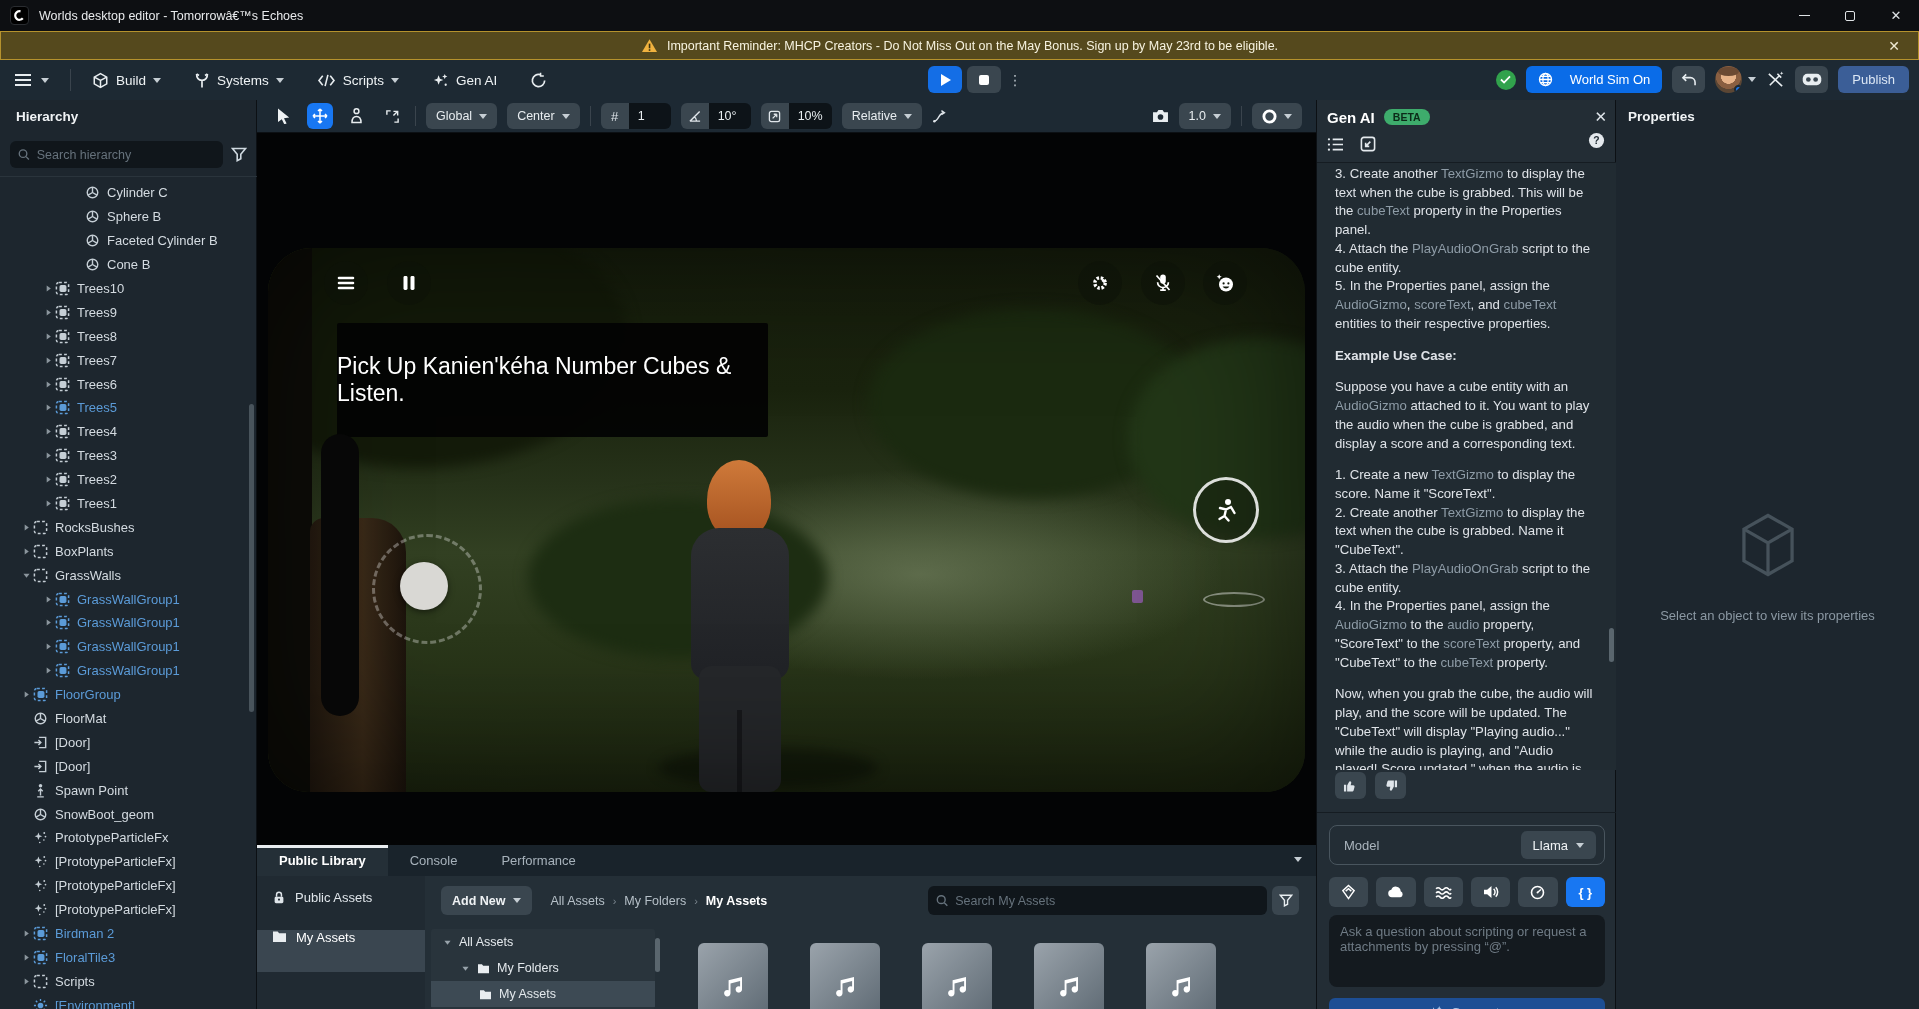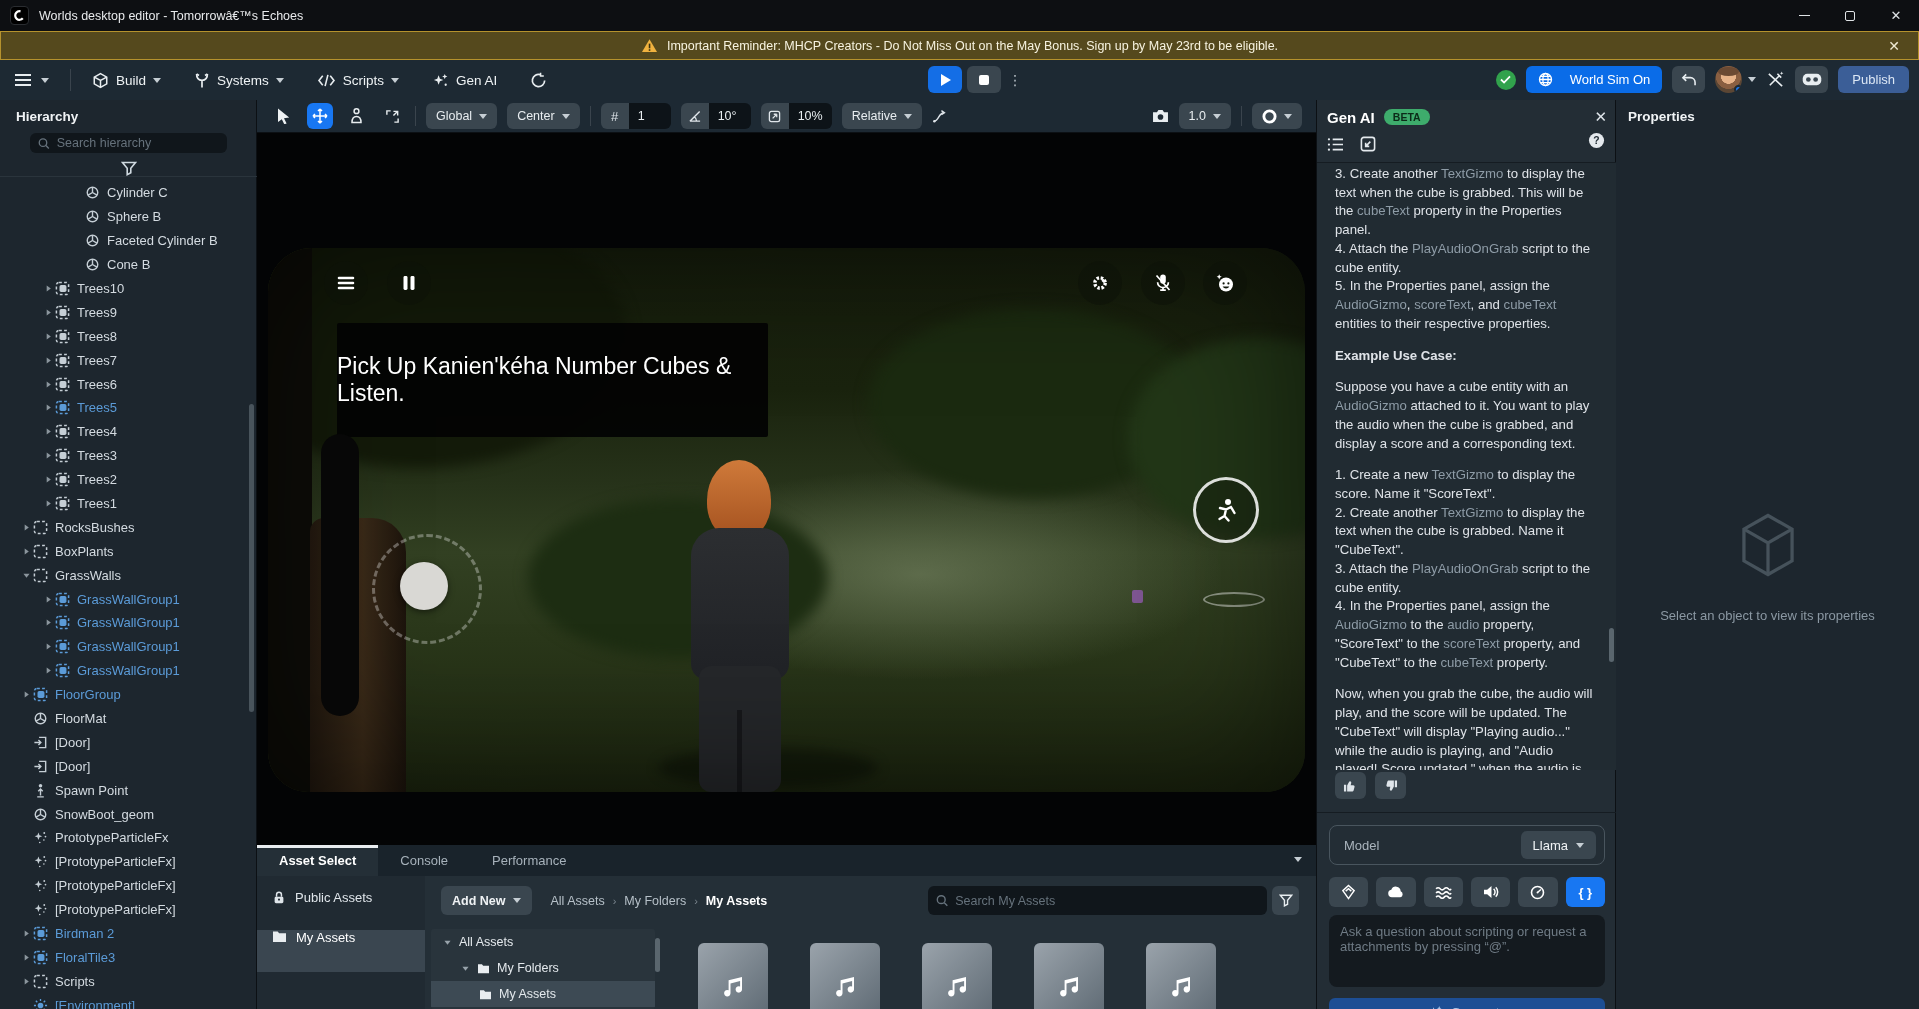--- a/index.html
+++ b/index.html
@@ -46,21 +46,21 @@
   .publish-btn { height:27px; background:#3b5e97; border-radius:6px; color:#dce7f5; font-size:13px; display:flex; align-items:center; padding:0 14px; }
 
   
   #hierarchy { position:absolute; left:0; top:100px; width:257px; height:909px; background:#1d262e; border-right:1px solid #0c1014; }
   #viewport-col { position:absolute; left:257px; top:100px; width:1059px; height:909px; background:#05070a; }
   #genai { position:absolute; left:1316px; top:100px; width:300px; height:909px; background:#232d35; border-left:1px solid #0c1014; border-right:1px solid #0c1014; }
   #properties { position:absolute; left:1616px; top:100px; width:303px; height:909px; background:#1d262e; }
 
   
   #hierarchy-title { position:absolute; left:16px; top:9px; font-size:13.5px; font-weight:700; color:#f0f3f5; }
-  #hierarchy-search-row { position:absolute; left:10px; top:33px; width:237px; height:43px; display:flex; align-items:center; gap:8px;flex-direction:column; }
+  #hierarchy-search-row { position:absolute; left:10px; top:33px; width:237px; height:43px; display:flex; align-items:center; gap:8px; }
   .search-box { flex:1; height:27px; background:#10161b; border-radius:6px; display:flex; align-items:center; padding:0 8px; gap:7px; }
   .search-box input { background:transparent; border:none; outline:none; color:#cfd6db; font-size:12.5px; width:100%; font-family:"Liberation Sans",sans-serif; }
   .search-box input::placeholder { color:#66727c; }
   #hierarchy-rows { position:absolute; left:0; top:76px; width:257px; height:833px; overflow:hidden; border-top:1px solid #2a343c; padding-top:4px; }
   .h-row { height:23.9px; display:flex; align-items:center; color:#d4dbe1; font-size:13px; }
   .h-row .sp { display:inline-block; flex:none; }
   .h-arrow { width:12px; flex:none; color:#8b959d; display:flex; align-items:center; justify-content:center; }
   .h-icon { width:16px; flex:none; margin-right:7px; display:flex; align-items:center; justify-content:center; color:#c5ced5; }
   .h-row.sel { color:#5b9bd8; } .h-row.sel .h-icon { color:#5b9bd8; }
   #hier-scroll { position:absolute; right:2px; top:304px; width:5px; height:308px; background:#49545c; border-radius:3px; }
@@ -954,21 +954,21 @@
               <circle cx="16" cy="6" r="3" fill="#fff" stroke="none"></circle>
               <path d="M8 12l6 1.5 5-2.5M14 13.5 12.5 20l4 4.5M12.5 20l-5 3M19 11l3.5 6"></path>
             </svg>
         </div>
       </div>
     </div>
 
     <div id="assets">
       <div id="asset-tabs">
         <div class="tab active">
-            <span>Asset Select</span>
+            <span>Public Library</span>
           </div>
         <div class="tab">
             <span>Console</span>
           </div>
         <div class="tab">
             <span>Performance</span>
           </div>
         <div class="caret" id="tabs-caret"></div>
       </div>
       <div id="asset-side">

